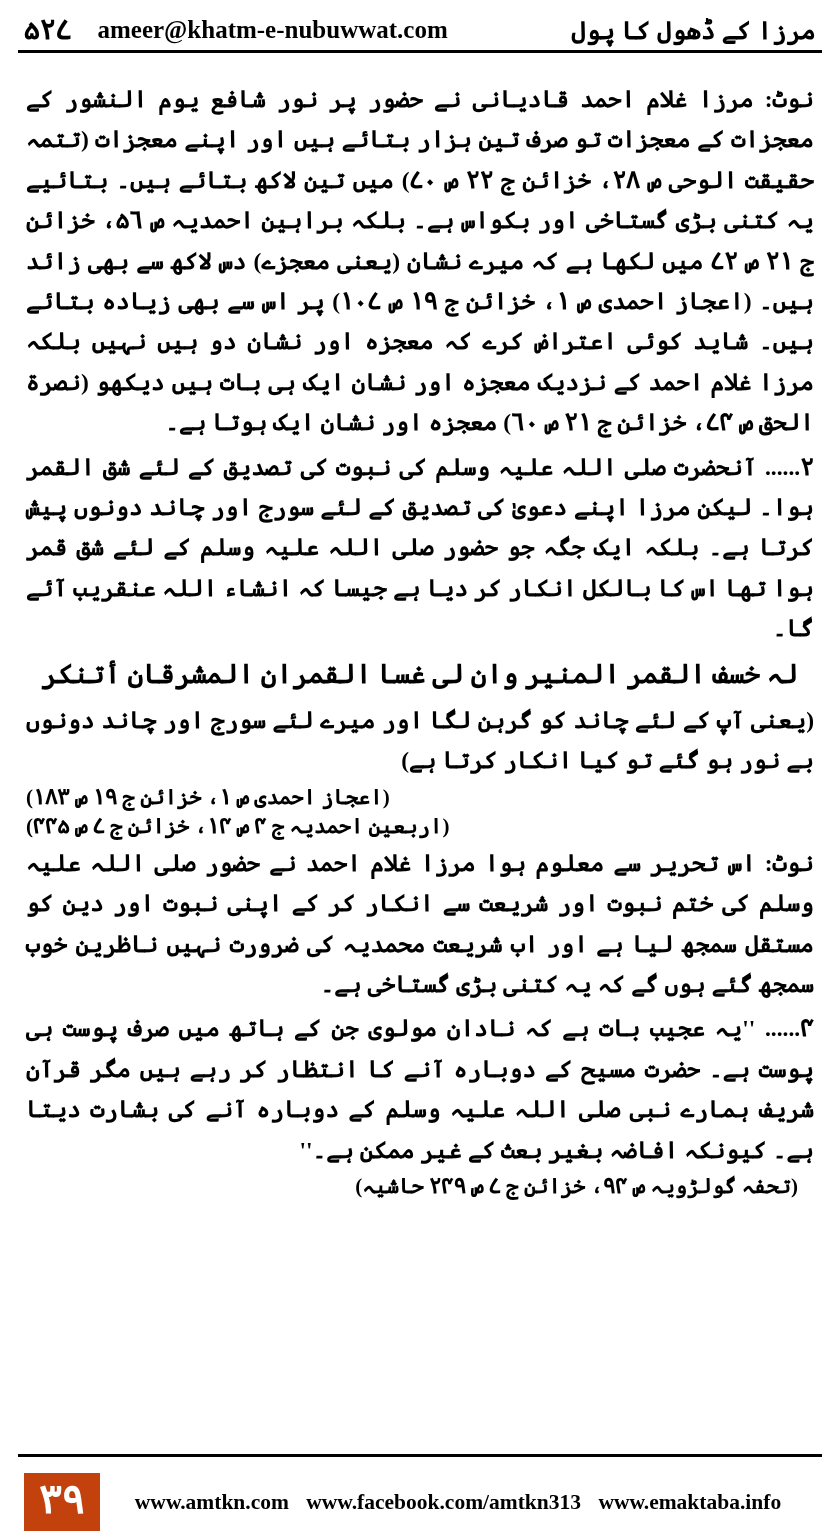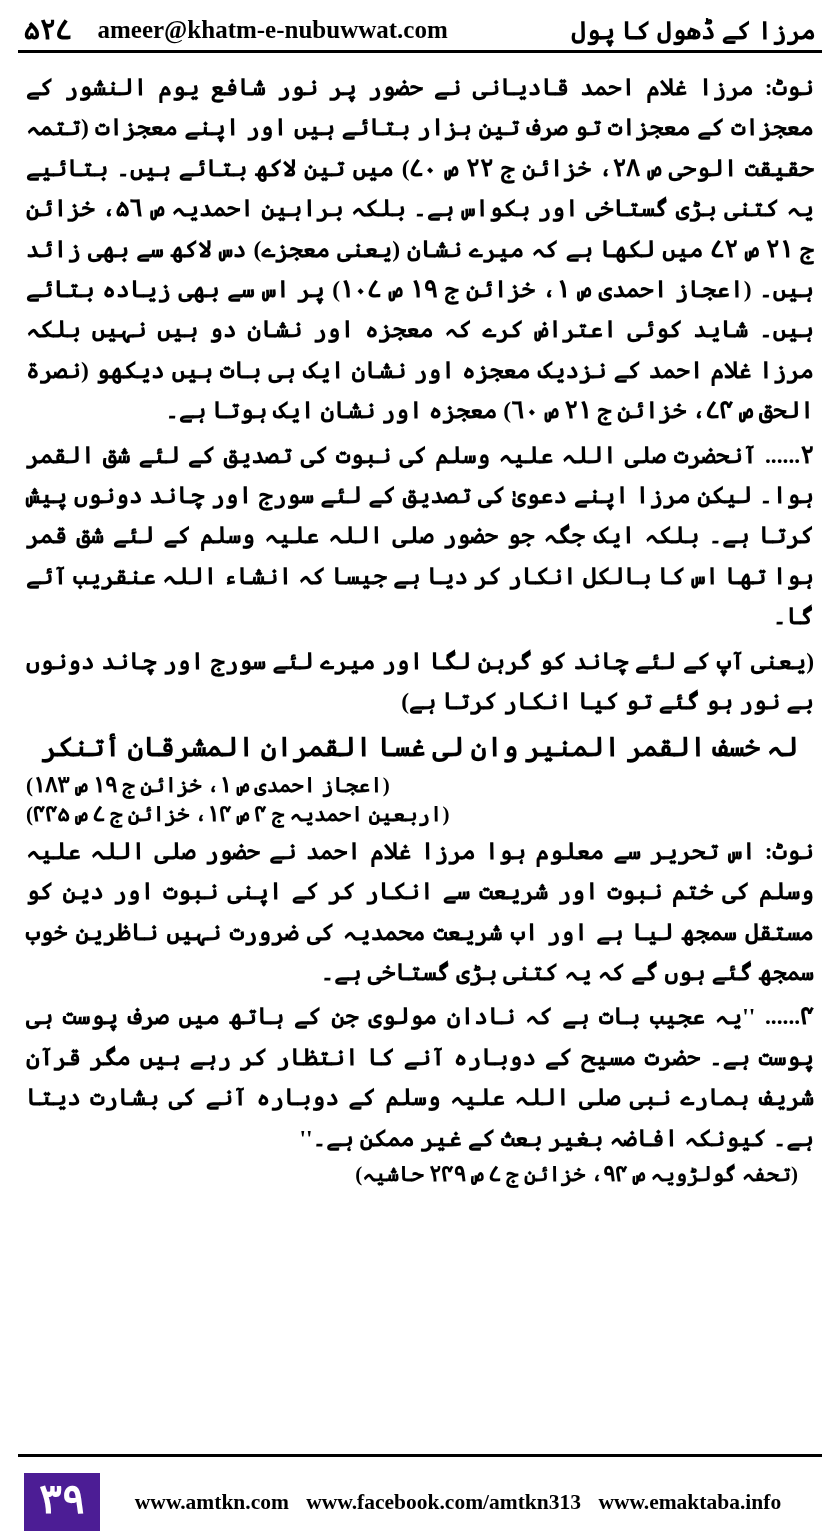--- a/index.html
+++ b/index.html
@@ -51,21 +51,21 @@
     white-space: nowrap;
   }
   .rule {
     height: 3px;
     background: #000;
     margin: 6px 18px 0 18px;
   }
 
   
   .body {
-    padding: 14px 26px 0 26px;
+    padding: 26px 26px 0 26px;
     box-sizing: border-box;
     direction: rtl;
     text-align: justify;
   }
   .para {
     font-size: 23.5px;
     line-height: 1.72;
     margin: 0 0 4px 0;
     text-align: justify;
     text-align-last: right;
@@ -108,21 +108,21 @@
   }
   .footer-inner {
     display: flex;
     align-items: center;
     direction: ltr;
     padding: 10px 24px 0 24px;
     box-sizing: border-box;
     height: 80px;
   }
   .folio {
-    background: #4c1d95;
+    background: #c2410c;
     color: #fff;
     font-size: 38px;
     font-weight: 700;
     line-height: 1;
     padding: 8px 12px 12px 12px;
     min-width: 52px;
     text-align: center;
     font-family: "Liberation Serif", "DejaVu Serif", serif;
   }
   .footer-links {
@@ -155,25 +155,25 @@
 
   <div class="body">
 
     <p class="para">نوٹ: مرزا غلام احمد قادیانی نے حضور پر نور شافع یوم النشور کے معجزات کے معجزات تو صرف تین ہزار بتائے ہیں اور اپنے معجزات (تتمہ حقیقت الوحی ص ۲۸، خزائن ج ۲۲ ص ۷۰) میں تین لاکھ بتائے ہیں۔ بتائیے یہ کتنی بڑی گستاخی اور بکواس ہے۔ بلکہ براہین احمدیہ ص ۵۶، خزائن ج ۲۱ ص ۷۲ میں لکھا ہے کہ میرے نشان (یعنی معجزے) دس لاکھ سے بھی زائد ہیں۔ (اعجاز احمدی ص ۱، خزائن ج ۱۹ ص ۱۰۷) پر اس سے بھی زیادہ بتائے ہیں۔ شاید کوئی اعتراض کرے کہ معجزہ اور نشان دو ہیں نہیں بلکہ مرزا غلام احمد کے نزدیک معجزہ اور نشان ایک ہی بات ہیں دیکھو (نصرۃ الحق ص ۷۴، خزائن ج ۲۱ ص ۶۰) معجزہ اور نشان ایک ہوتا ہے۔</p>
 
     <p class="para">
       <span class="num">۲</span><span class="dots">......</span>
       <span>آنحضرت صلی اللہ علیہ وسلم کی نبوت کی تصدیق کے لئے شق القمر ہوا۔ لیکن مرزا اپنے دعویٰ کی تصدیق کے لئے سورج اور چاند دونوں پیش کرتا ہے۔ بلکہ ایک جگہ جو حضور صلی اللہ علیہ وسلم کے لئے شق قمر ہوا تھا اس کا بالکل انکار کر دیا ہے جیسا کہ انشاء اللہ عنقریب آئے گا۔</span>
     </p>
 
-    <p class="para">(یعنی آپ کے لئے چاند کو گرہن لگا اور میرے لئے سورج اور چاند دونوں بے نور ہو گئے تو کیا انکار کرتا ہے)</p>
-
     <p class="para" style="text-align:center;text-align-last:center;">
       <span class="arabic">لہ خسف القمر المنیر وان لی غسا القمران المشرقان أتنکر</span>
     </p>
+
+    <p class="para">(یعنی آپ کے لئے چاند کو گرہن لگا اور میرے لئے سورج اور چاند دونوں بے نور ہو گئے تو کیا انکار کرتا ہے)</p>
 
     <p class="ref-line">(اعجاز احمدی ص ۱، خزائن ج ۱۹ ص ۱۸۳)</p>
 
 
 
     <p class="ref-line">(اربعین احمدیہ ج ۴ ص ۱۴، خزائن ج ۷ ص ۴۴۵)</p>
 
     <p class="para">نوٹ: اس تحریر سے معلوم ہوا مرزا غلام احمد نے حضور صلی اللہ علیہ وسلم کی ختم نبوت اور شریعت سے انکار کر کے اپنی نبوت اور دین کو مستقل سمجھ لیا ہے اور اب شریعت محمدیہ کی ضرورت نہیں ناظرین خوب سمجھ گئے ہوں گے کہ یہ کتنی بڑی گستاخی ہے۔</p>
 
     <p class="para">

